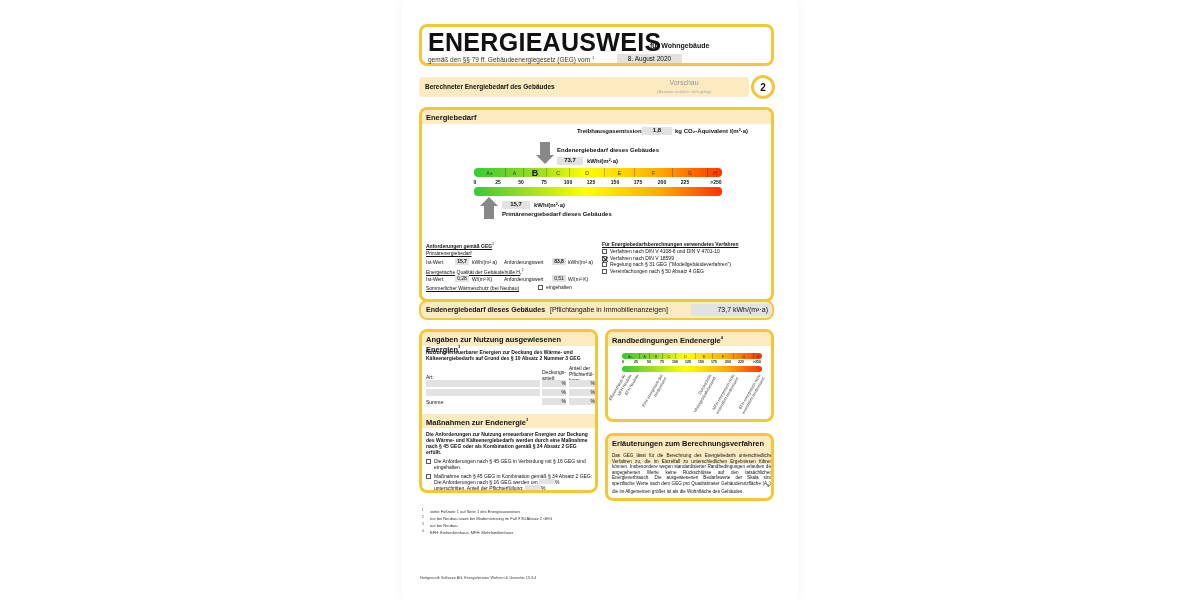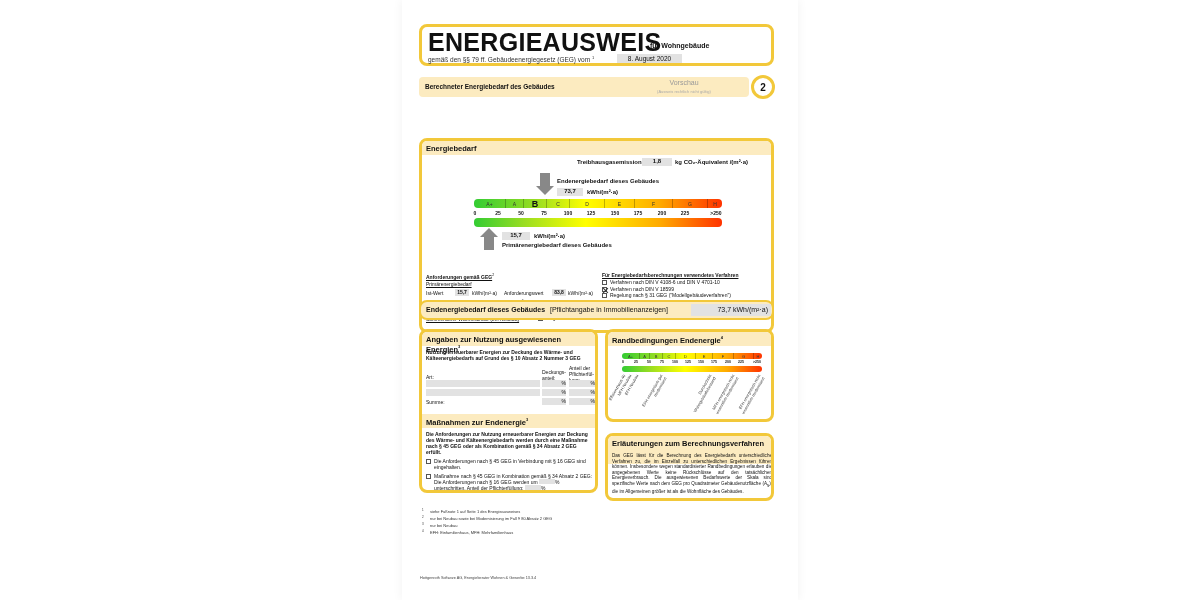--- a/index.html
+++ b/index.html
@@ -38,21 +38,21 @@
     <div class="abs gray" style="left:195px;top:27px;width:65px;height:9px;font-size:6.5px;text-align:center;line-height:9px;">8. August 2020</div>
   </div>
 
   <div class="abs yhead" style="left:17px;top:77px;width:330px;height:20px;border-radius:4px;">
     <div class="abs bold" style="left:6px;top:6px;font-size:6.5px;">Berechneter Energiebedarf des Gebäudes</div>
     <div class="abs" style="left:230px;top:2px;font-size:7px;color:#999;width:70px;text-align:center;">Vorschau</div>
     <div class="abs" style="left:230px;top:12px;font-size:4px;color:#aaa;width:70px;text-align:center;">(Ausweis rechtlich nicht gültig)</div>
   </div>
   <div class="abs" style="left:349px;top:75px;width:24px;height:24px;border:3px solid #f2c83a;border-radius:50%;background:#fff;display:flex;align-items:center;justify-content:center;font-weight:bold;font-size:10px;">2</div>
 
-  <div class="abs ybox" style="left:17px;top:107px;width:355px;height:195px;overflow:hidden;margin-top:31px;">
+  <div class="abs ybox" style="left:17px;top:107px;width:355px;height:195px;overflow:hidden;">
     <div class="abs yhead" style="left:0;top:0;width:100%;height:14px;">
       <div class="abs bold" style="left:4px;top:3px;font-size:7.5px;">Energiebedarf</div>
     </div>
 
     <div class="abs small bold" style="left:155px;top:18px;">Treibhausgasemissionen</div>
     <div class="abs small gray bold" style="left:220px;top:17px;width:30px;height:8px;text-align:center;">1,8</div>
     <div class="abs small bold" style="left:253px;top:18px;">kg CO₂-Äquivalent /(m²·a)</div>
 
     <div class="abs" style="left:118px;top:32px;width:10px;height:13px;background:#888;"></div>
     <div class="arrow" style="left:114px;top:45px;border-left:9px solid transparent;border-right:9px solid transparent;border-top:9px solid #888;"></div>

